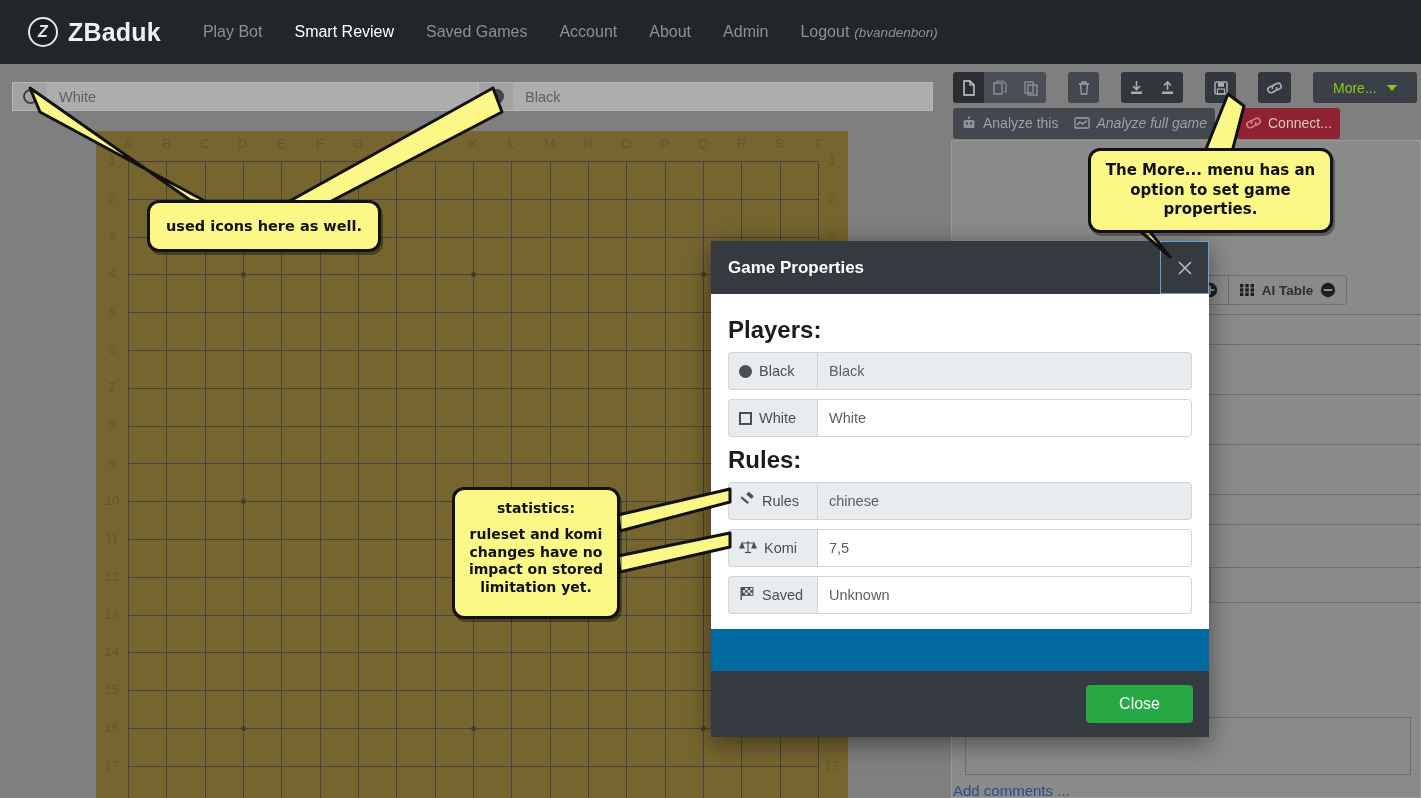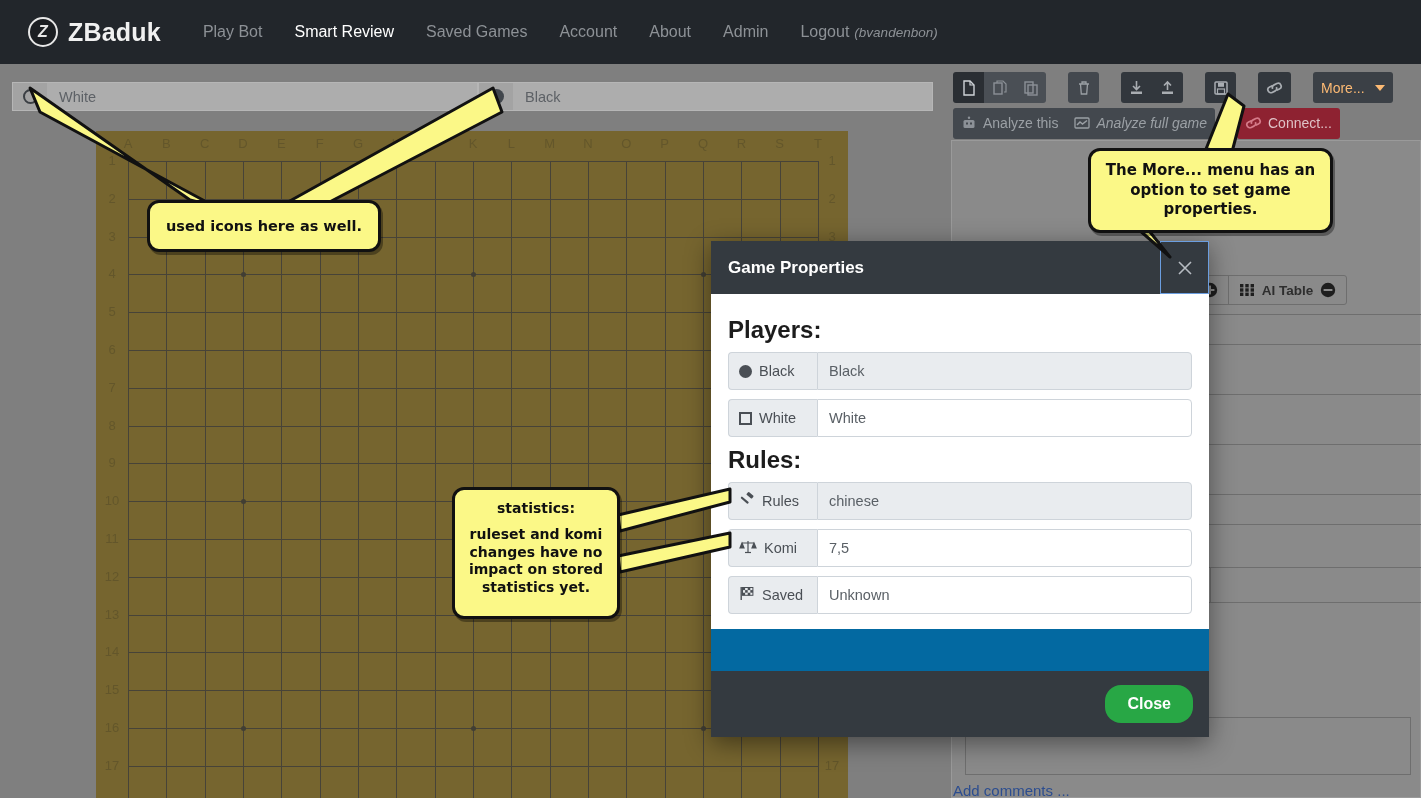--- a/index.html
+++ b/index.html
@@ -80,21 +80,21 @@
     display: flex; align-items: center; justify-content: center; gap: 6px;
     font-size: 14px; cursor: pointer; border-radius: 3px;
   }
   .btn-group .tbtn { border-radius: 0; }
   .btn-group .tbtn:first-child { border-radius: 3px 0 0 3px; }
   .btn-group .tbtn:last-child { border-radius: 0 3px 3px 0; font-style: italic; }
   .tbtn.lighter { background: #4a4f55; color: #8c9197; }
   .tbtn.mid { background: #43484e; color: #9ba0a5; }
   .tbtn.active-dark { background: #2a2e33; color: #cfd3d8; }
   .tbtn.danger { background: #8e2231; color: #dfc3c7; }
-  .tbtn.more { background: #3b4046; color: #fdba74; padding: 0 8px; }
+  .tbtn.more { background: #3b4046; color: #84cc16; padding: 0 20px; }
   .tbtn svg { display:block; }
   .caret { width:0;height:0;border-left:5px solid transparent;border-right:5px solid transparent;border-top:6px solid currentColor; margin-left:4px; }
   .sep { width: 10px; }
 
   
   .right-panel {
     position: absolute; left: 951px; top: 140px; width: 470px; height: 658px;
     background: #8a8a8a; border: 1px solid #9a9a9a;
   }
   .panel-inner { position:absolute; inset:1px; }
@@ -150,22 +150,22 @@
     display: flex; align-items: center; padding-left: 11px;
     color: #5a6066; font-size: 14.5px; background: #fff;
   }
   .field-row.disabled .field-value { background: #e9ecef; }
   .modal-footer {
     position: absolute; left: 0; bottom: 0; width: 498px; height: 66px;
     background: #343a40; display: flex; align-items: center; justify-content: flex-end;
     padding-right: 16px;
   }
   .btn-close-green {
-    background: #28a745; color: #fff; border: none; border-radius: 16px;
-    padding: 10px 22px; font-size: 16px; cursor: pointer; font-weight: bold;
+    background: #28a745; color: #fff; border: none; border-radius: 4px;
+    padding: 10px 33px; font-size: 16px; cursor: pointer;
   }
   .dot-small { width:13px;height:13px;border-radius:50%; }
   .dot-black { background:#4a4f55; }
   .dot-white { border:2px solid #4a4f55; background:transparent; width:13px;height:13px; }
 
   
   .callout {
     position: absolute; background: #fbf887; border: 3px solid #111;
     border-radius: 12px; color: #111; font-weight: bold;
     text-align: center; z-index: 80;
@@ -511,21 +511,21 @@
 
     <polygon points="1130,222 1170,257 1150,232 1148,222" fill="#fbf887" stroke="#111" stroke-width="3" stroke-linejoin="round"></polygon>
   </svg>
 
   <div class="callout" id="co-icons">
     <span>used icons here as well.</span>
   </div>
 
   <div class="callout" id="co-limit">
     <div class="c-t">statistics:</div>
-    <div class="c-b">ruleset and komi changes have no impact on stored statistics yet.</div>
+    <div class="c-b">ruleset and komi changes have no impact on stored limitation yet.</div>
   </div>
 
   <div class="callout" id="co-more">
     <span>The More... menu has an option to set game properties.</span>
   </div>
 
   <div class="modal">
     <div class="modal-header">
       <div class="modal-title">Game Properties</div>
       <div class="modal-close">

